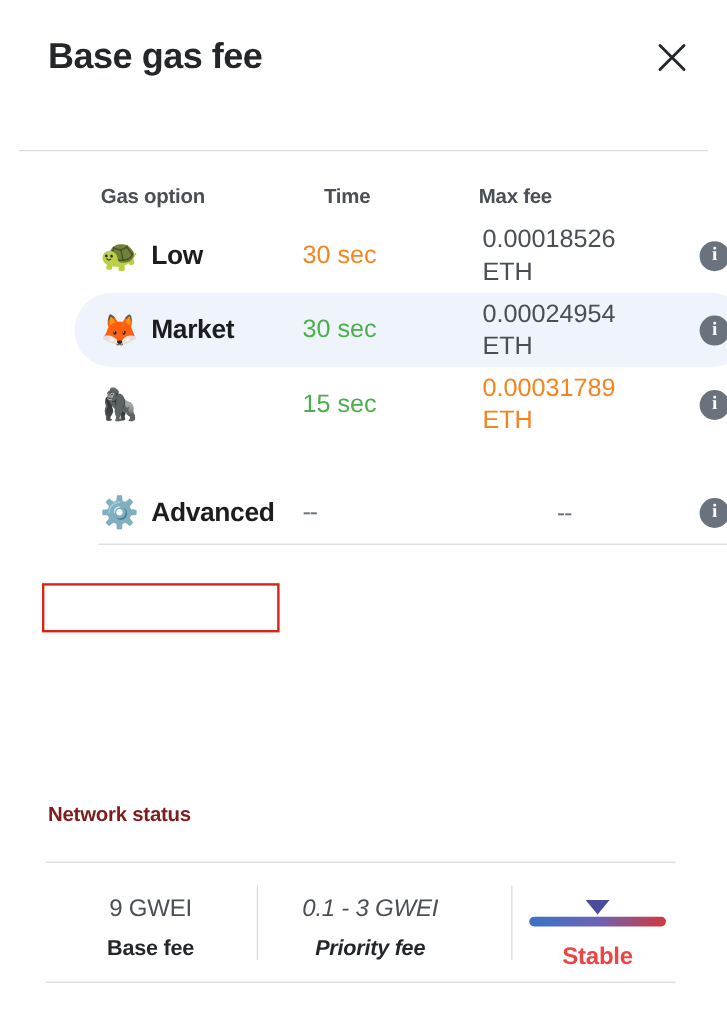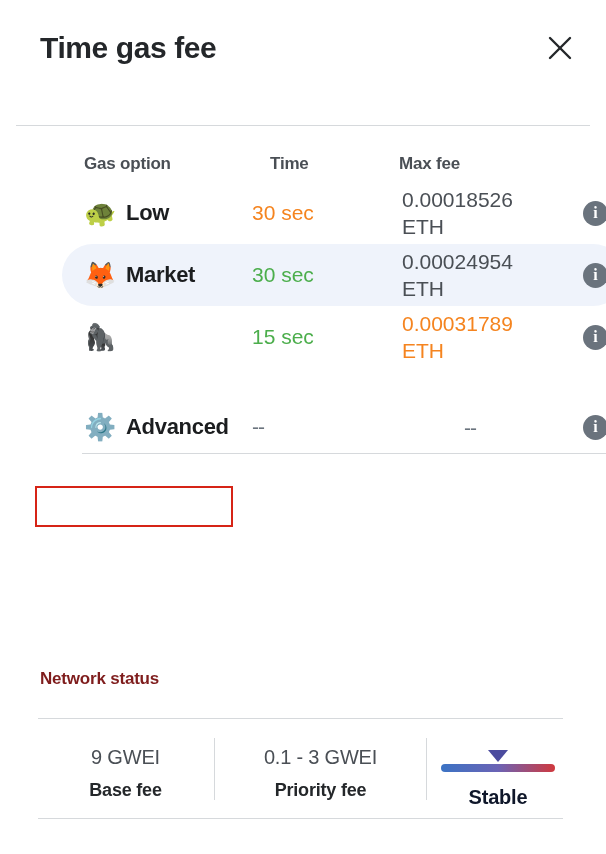--- a/index.html
+++ b/index.html
@@ -234,21 +234,21 @@
     top: 730px;
     height: 78px;
   }
   .stat {
     position: absolute;
     top: 0;
     height: 78px;
     text-align: center;
   }
   .stat-a { left: 0; width: 175px; }
-  .stat-b { left: 180px; width: 205px; }
+  .stat-b { left: 168px; width: 205px; font-style: italic; }
   .stat-c { left: 395px; width: 130px; }
   .stat-value {
     font-size: 20px;
     color: #4a4f55;
     margin-top: 16px;
     letter-spacing: -0.2px;
     white-space: nowrap;
   }
   .stat-label {
     font-size: 18px;
@@ -289,31 +289,31 @@
     margin-left: -10px;
     width: 0;
     height: 0;
     border-left: 10px solid transparent;
     border-right: 10px solid transparent;
     border-top: 12px solid #4b4b9e;
   }
   .gauge-label {
     font-size: 20px;
     font-weight: bold;
-    color: #0f172a;
+    color: #ef4444;
     text-align: center;
     margin-top: 4px;
     letter-spacing: -0.2px;
   }
 </style>
 </head>
 <body>
 
 <div class="header">
-  <div class="header-title">Time gas fee</div>
+  <div class="header-title">Base gas fee</div>
   <button class="close-btn">
     <span>
       <svg width="30" height="30" viewBox="0 0 30 30">
         <line x1="5" y1="5" x2="25" y2="25" stroke="#24272a" stroke-width="2.4" stroke-linecap="round"></line>
         <line x1="25" y1="5" x2="5" y2="25" stroke="#24272a" stroke-width="2.4" stroke-linecap="round"></line>
       </svg>
     </span>
   </button>
 </div>
 <div class="divider-full"></div>

